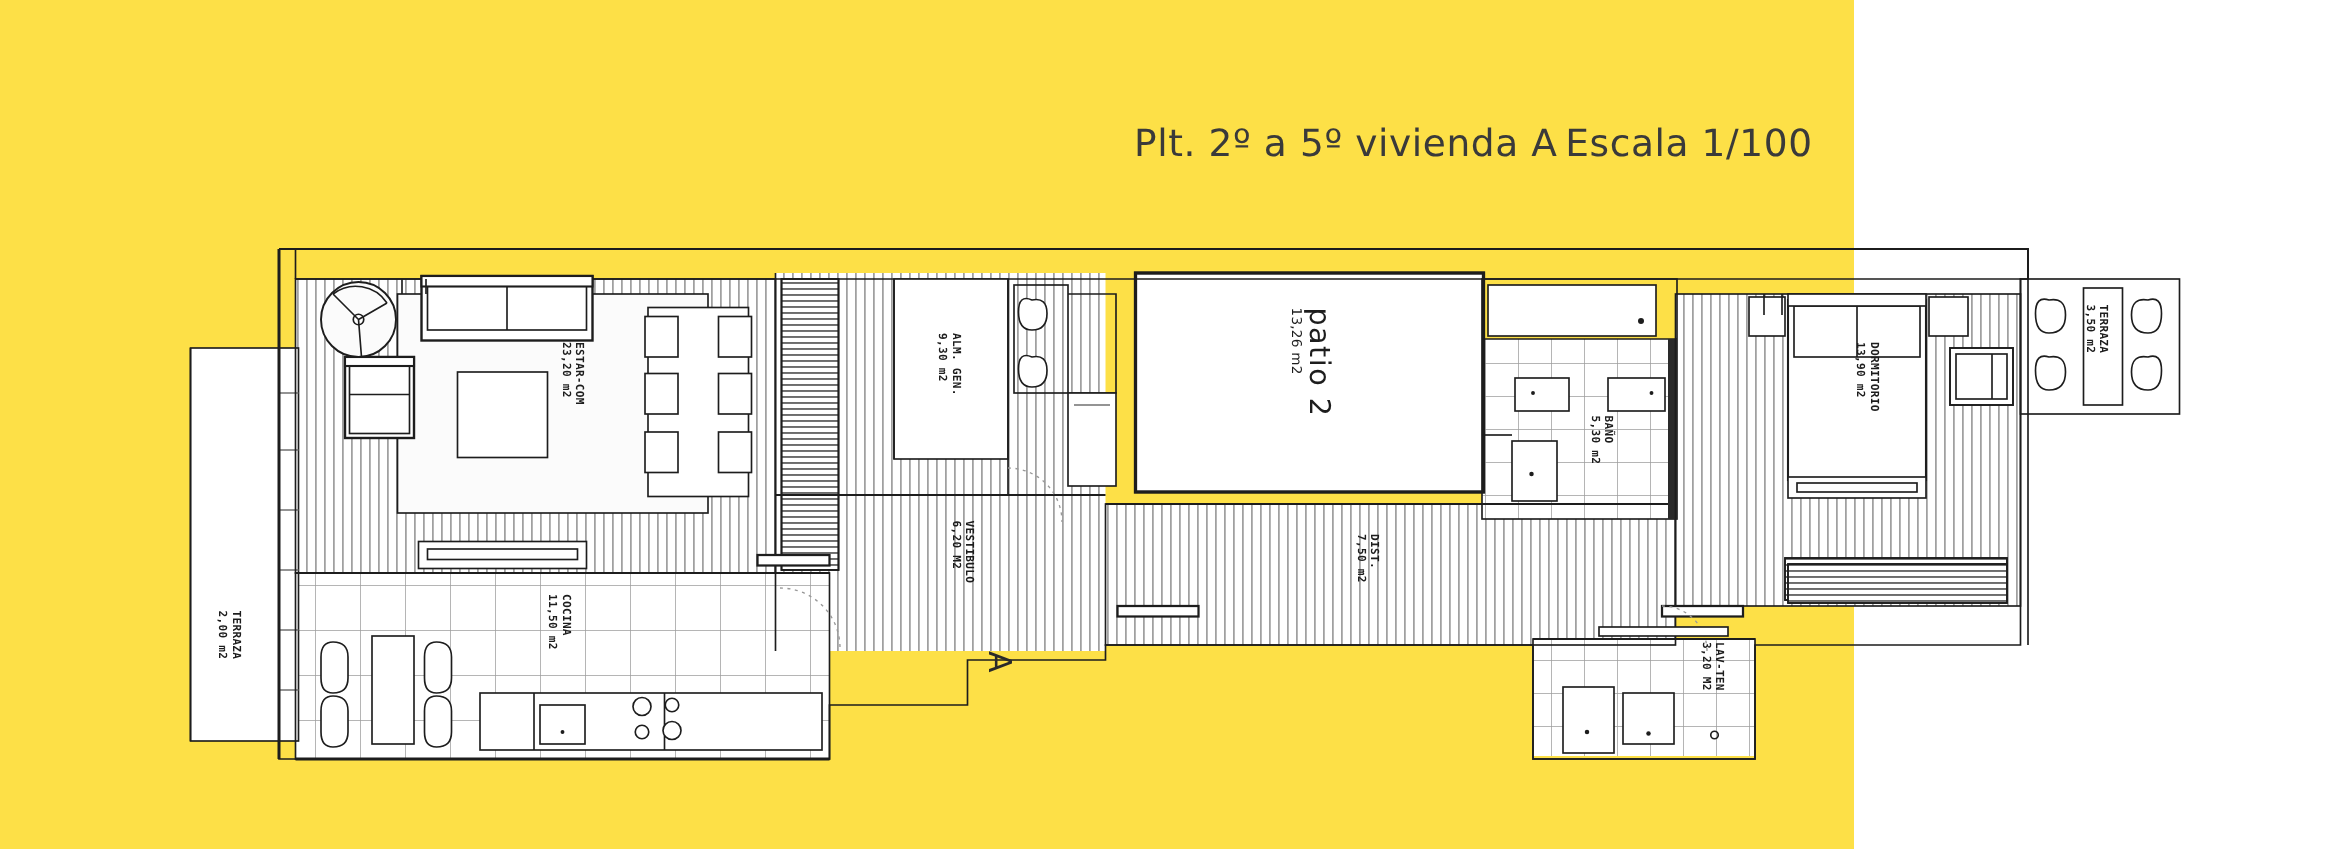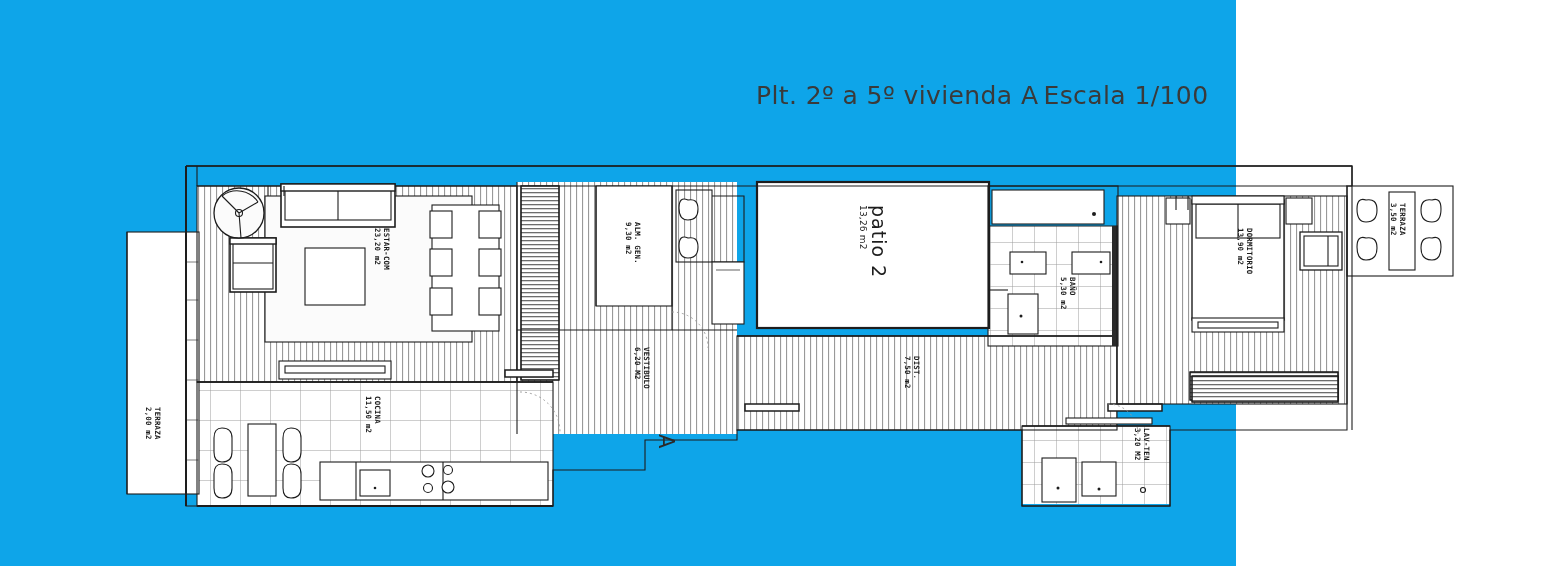--- a/index.html
+++ b/index.html
@@ -1,17 +1,17 @@
 <!DOCTYPE html>
 <html><head>
 <meta charset="utf-8">
 <style>
   html,body{margin:0;padding:0;background:#ffffff;}
   body{width:1562px;height:566px;font-family:"DejaVu Sans",sans-serif;overflow:hidden;}
-  #stage{position:relative;width:1236px;height:566px;background:#0ea5e9;}
+  #stage{position:relative;width:1236px;height:566px;background:#fde047;}
 
   
   .title-block{position:absolute;left:756px;top:80px;color:#3a3a3a;}
   .title-block .t-line{font-family:"DejaVu Sans",sans-serif;font-size:25px;line-height:32px;letter-spacing:.4px;white-space:nowrap;}
 
   
   svg.plan{position:absolute;left:0;top:0;width:1562px;height:566px;}
 
   
   .rlabel{position:absolute;transform-origin:0 0;white-space:nowrap;pointer-events:none;}

